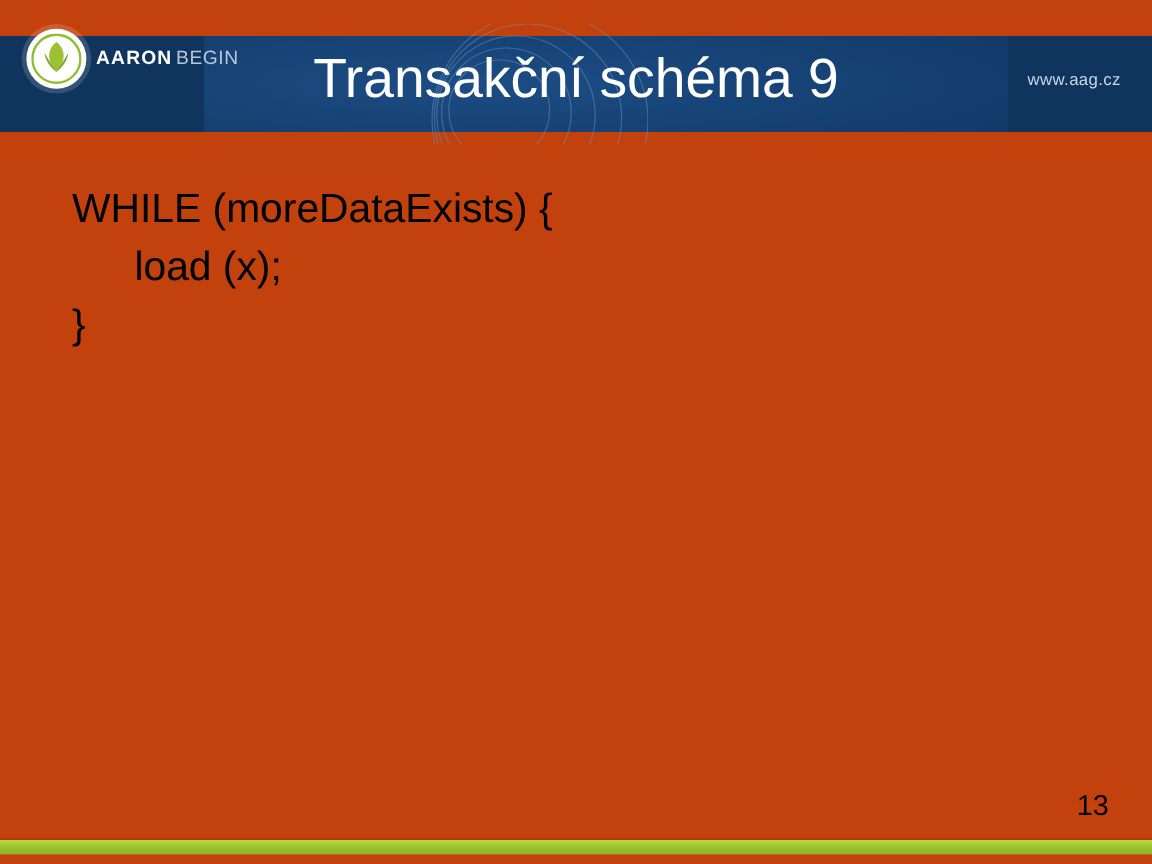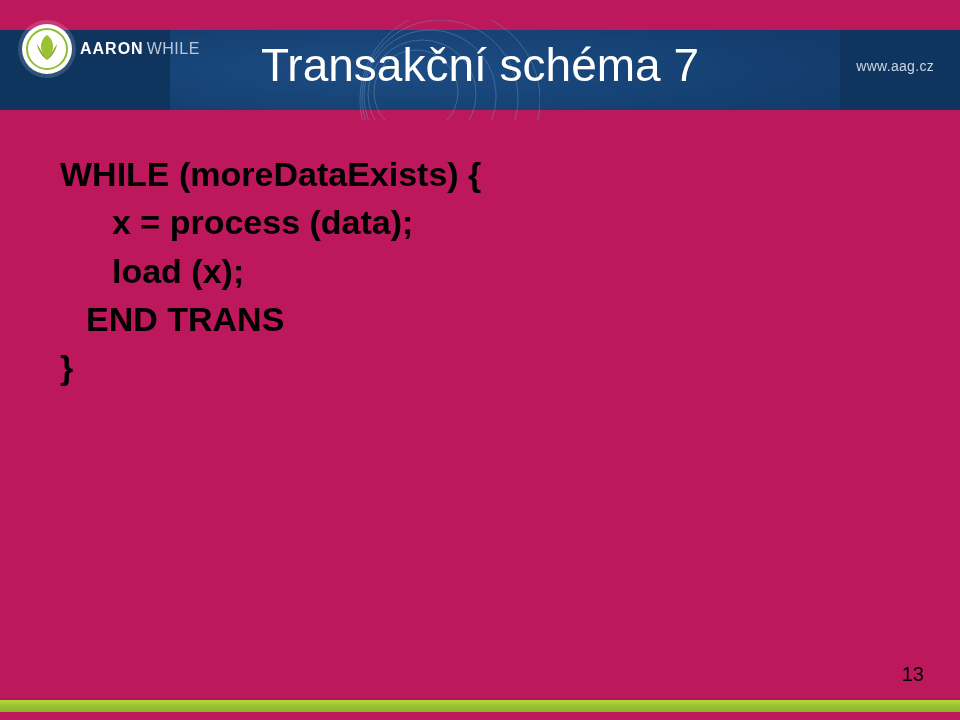--- a/index.html
+++ b/index.html
@@ -1,17 +1,17 @@
 <!DOCTYPE html>
 <html><head>
 <meta charset="utf-8">
 <style>
   * { margin: 0; padding: 0; box-sizing: border-box; }
   html, body { width: 960px; height: 720px; font-family: Arial, Helvetica, sans-serif; background: #fff; overflow: hidden; }
-  .slide { position: relative; width: 960px; height: 720px; background: #be185d; }
+  .slide { position: relative; width: 960px; height: 720px; background: #c2410c; }
 
   
   .header-band { position: absolute; top: 30px; left: 0; width: 960px; height: 80px; background: #0f355e; }
   .header-inner-light { position: absolute; top: 0; left: 170px; right: 120px; height: 80px;
     background: radial-gradient(ellipse 140% 160% at 35% 50%, #1d4d85 0%, #143f70 40%, #0f355e 75%); }
   .swirl { position: absolute; top: -10px; left: 330px; width: 210px; height: 100px; overflow: hidden; opacity: 0.45; }
   .swirl svg { width: 100%; height: 100%; }
 
   
   .logo { position: absolute; top: 24px; left: 22px; display: flex; align-items: center; gap: 8px; }
@@ -22,26 +22,26 @@
   .logo-aaron { font-weight: 800; font-size: 16px; color: #fff; letter-spacing: 1px; }
   .logo-group { font-weight: 300; font-size: 16px; color: #b9c7d6; letter-spacing: 0.5px; margin-left: 1px; }
 
   .url { position: absolute; top: 58px; right: 26px; color: #c9d6e4; font-size: 14px; letter-spacing: 0.3px; }
 
   
   .title { position: absolute; top: 38px; left: 0; width: 960px; text-align: center; color: #ffffff; font-size: 46px; font-weight: 400; }
 
   
   .body { position: absolute; top: 150px; left: 60px; right: 60px; }
-  .code { font-family: Arial, Helvetica, sans-serif; font-size: 34px; line-height: 1.42; color: #000; font-weight: bold; }
+  .code { font-family: Arial, Helvetica, sans-serif; font-size: 34px; line-height: 1.42; color: #000; }
   .ind1 { padding-left: 26px; }
   .ind2 { padding-left: 52px; }
 
   
-  .pagenum { position: absolute; bottom: 34px; right: 36px; font-size: 20px; color: #000; }
+  .pagenum { position: absolute; bottom: 34px; right: 36px; font-size: 24px; color: #000; }
 
   
   .footer-bar { position: absolute; left: 0; bottom: 8px; width: 960px; height: 12px;
     background: linear-gradient(to bottom, #b6d642 0%, #9cc233 50%, #8ab428 100%); }
   .footer-shadow { position: absolute; left: 0; bottom: 20px; width: 960px; height: 2px; background: rgba(0,0,0,0.08); }
 </style>
 </head>
 <body>
 
 <div class="slide">
@@ -65,34 +65,32 @@
     <div class="logo-mark">
       <svg viewBox="0 0 42 42">
         <circle cx="21" cy="21" r="20" fill="#ffffff" stroke="#8fbf2f" stroke-width="2"></circle>
         <path d="M21 7 C14 12 12 22 21 32 C30 22 28 12 21 7 Z" fill="#9cc233"></path>
         <path d="M11 16 C12 24 18 30 21 32 C17 26 14 21 11 16 Z" fill="#7fa82a"></path>
         <path d="M31 16 C30 24 24 30 21 32 C25 26 28 21 31 16 Z" fill="#7fa82a"></path>
       </svg>
     </div>
     <div class="logo-text">
       <span class="logo-aaron">AARON</span>
-      <span class="logo-group">WHILE</span>
+      <span class="logo-group">BEGIN</span>
     </div>
   </div>
 
   <div class="url">www.aag.cz</div>
 
-  <div class="title">Transakční schéma 7</div>
+  <div class="title">Transakční schéma 9</div>
 
   <div class="body">
     <div class="code">
       <div>WHILE (moreDataExists) {</div>
-      <div class="ind2">x = process (data);</div>
       <div class="ind2">load (x);</div>
-      <div class="ind1">END TRANS</div>
       <div>}</div>
     </div>
   </div>
 
   <div class="pagenum">13</div>
 
   <div class="footer-shadow"></div>
   <div class="footer-bar"></div>
 </div>
 

